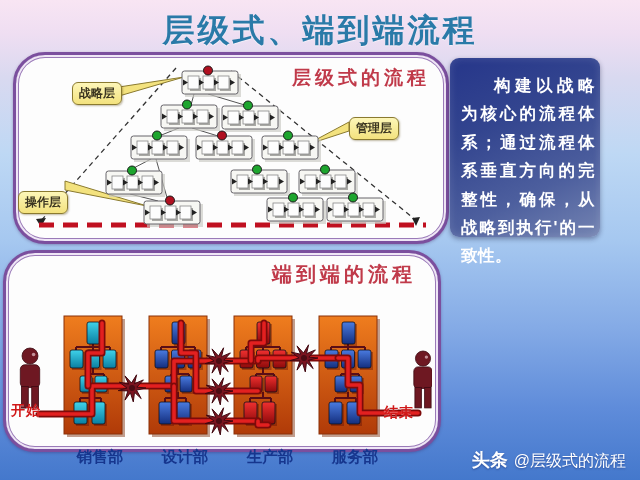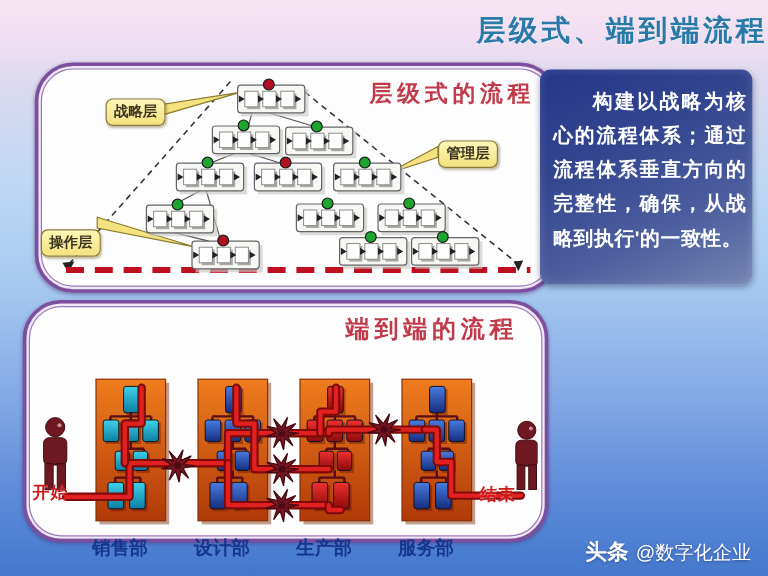--- a/index.html
+++ b/index.html
@@ -2,28 +2,27 @@
 <html><head>
 <meta charset="utf-8">
 <style>
   html,body{margin:0;padding:0;}
   body{font-family:"Liberation Sans","DejaVu Sans",sans-serif;}
   .stage{
     position:relative;width:640px;height:480px;overflow:hidden;
     background:linear-gradient(180deg,#f8e5f3 0%,#efdef2 7%,#d9d9f0 16%,#bed8f4 32%,#a6c8f0 50%,#85abe6 68%,#5f8cda 85%,#4478cc 100%);
   }
   .main-title{
-    position:absolute;top:9px;left:0;width:100%;text-align:right;
-    font-size:24px;font-weight:bold;color:#2a7aa8;letter-spacing:3px;
+    position:absolute;top:9px;left:0;width:100%;text-align:center;
+    font-size:32px;font-weight:bold;color:#2a7aa8;letter-spacing:3px;
     text-shadow:0 1px 1px rgba(255,255,255,.6);
   }
   .panel{
     position:absolute;background:#fdfdfd;border:3px solid #7b4f9e;border-radius:32px;
     box-shadow:inset 0 0 0 2px #efe6f6, inset 0 0 0 3px #9a7ab8, 0 1px 3px rgba(60,30,90,.35);
-    margin-left:16px;
   }
   .panel-hier{left:13px;top:52px;width:430px;height:186px;}
   .panel-e2e{left:3px;top:250px;width:432px;height:196px;}
   .panel-title{
     position:absolute;font-weight:bold;color:#c03a4a;letter-spacing:4px;
     text-shadow:0 1px 0 rgba(255,255,255,.5);
   }
   .hier-title{right:16px;top:10px;font-size:19px;}
   .e2e-title{right:22px;top:8px;font-size:20px;}
   .callout{
@@ -35,21 +34,21 @@
   .flow-label{
     position:absolute;color:#d01818;font-size:14px;font-weight:bold;letter-spacing:1px;
     z-index:6;text-shadow:0 1px 0 rgba(255,255,255,.4);
   }
   .dept-row{position:absolute;left:13px;top:447px;width:432px;height:20px;}
   .dept-label{
     position:absolute;top:0;width:58px;text-align:center;
     font-size:15.5px;font-weight:bold;color:#16368e;
   }
   .note{
-    position:absolute;left:450px;width:177px;color:#ffffff;border-radius:9px;
+    position:absolute;left:450px;width:150px;color:#ffffff;border-radius:9px;
     padding:13px 5px 10px 11px;box-sizing:border-box;
     font-size:16.5px;line-height:1.72;text-align:justify;text-indent:2em;
     letter-spacing:.5px;font-weight:bold;
     box-shadow:0 2px 5px rgba(20,20,60,.4), inset 0 0 8px rgba(255,255,255,.15);
   }
   .note-vertical{top:58px;height:179px;background:linear-gradient(155deg,#26368a 0%,#33458f 35%,#4d5f9e 70%,#7484b2 100%);}
   .note-horizontal{top:262px;height:178px;background:linear-gradient(120deg,#a2812c 0%,#97854a 42%,#83859c 78%,#6d7e9e 100%);line-height:1.9;}
   .watermark{
     position:absolute;right:14px;bottom:8px;color:#ffffff;font-size:16px;
     text-shadow:0 1px 2px rgba(30,50,120,.6);z-index:8;
@@ -399,16 +398,16 @@
   <div class="dept-row">
     <span class="dept-label" style="left:58px">销售部</span>
     <span class="dept-label" style="left:143px">设计部</span>
     <span class="dept-label" style="left:228px">生产部</span>
     <span class="dept-label" style="left:313px">服务部</span>
   </div>
 
   <div class="note note-vertical">构建以战略为核心的流程体系；通过流程体系垂直方向的完整性，确保，从战略到执行'的一致性。</div>
 
   <div class="watermark">
-    <span class="brand">头条</span><span>@数字化企业</span>
+    <span class="brand">头条</span><span>@层级式的流程</span>
   </div>
 
 </div>
 
 </body></html>

